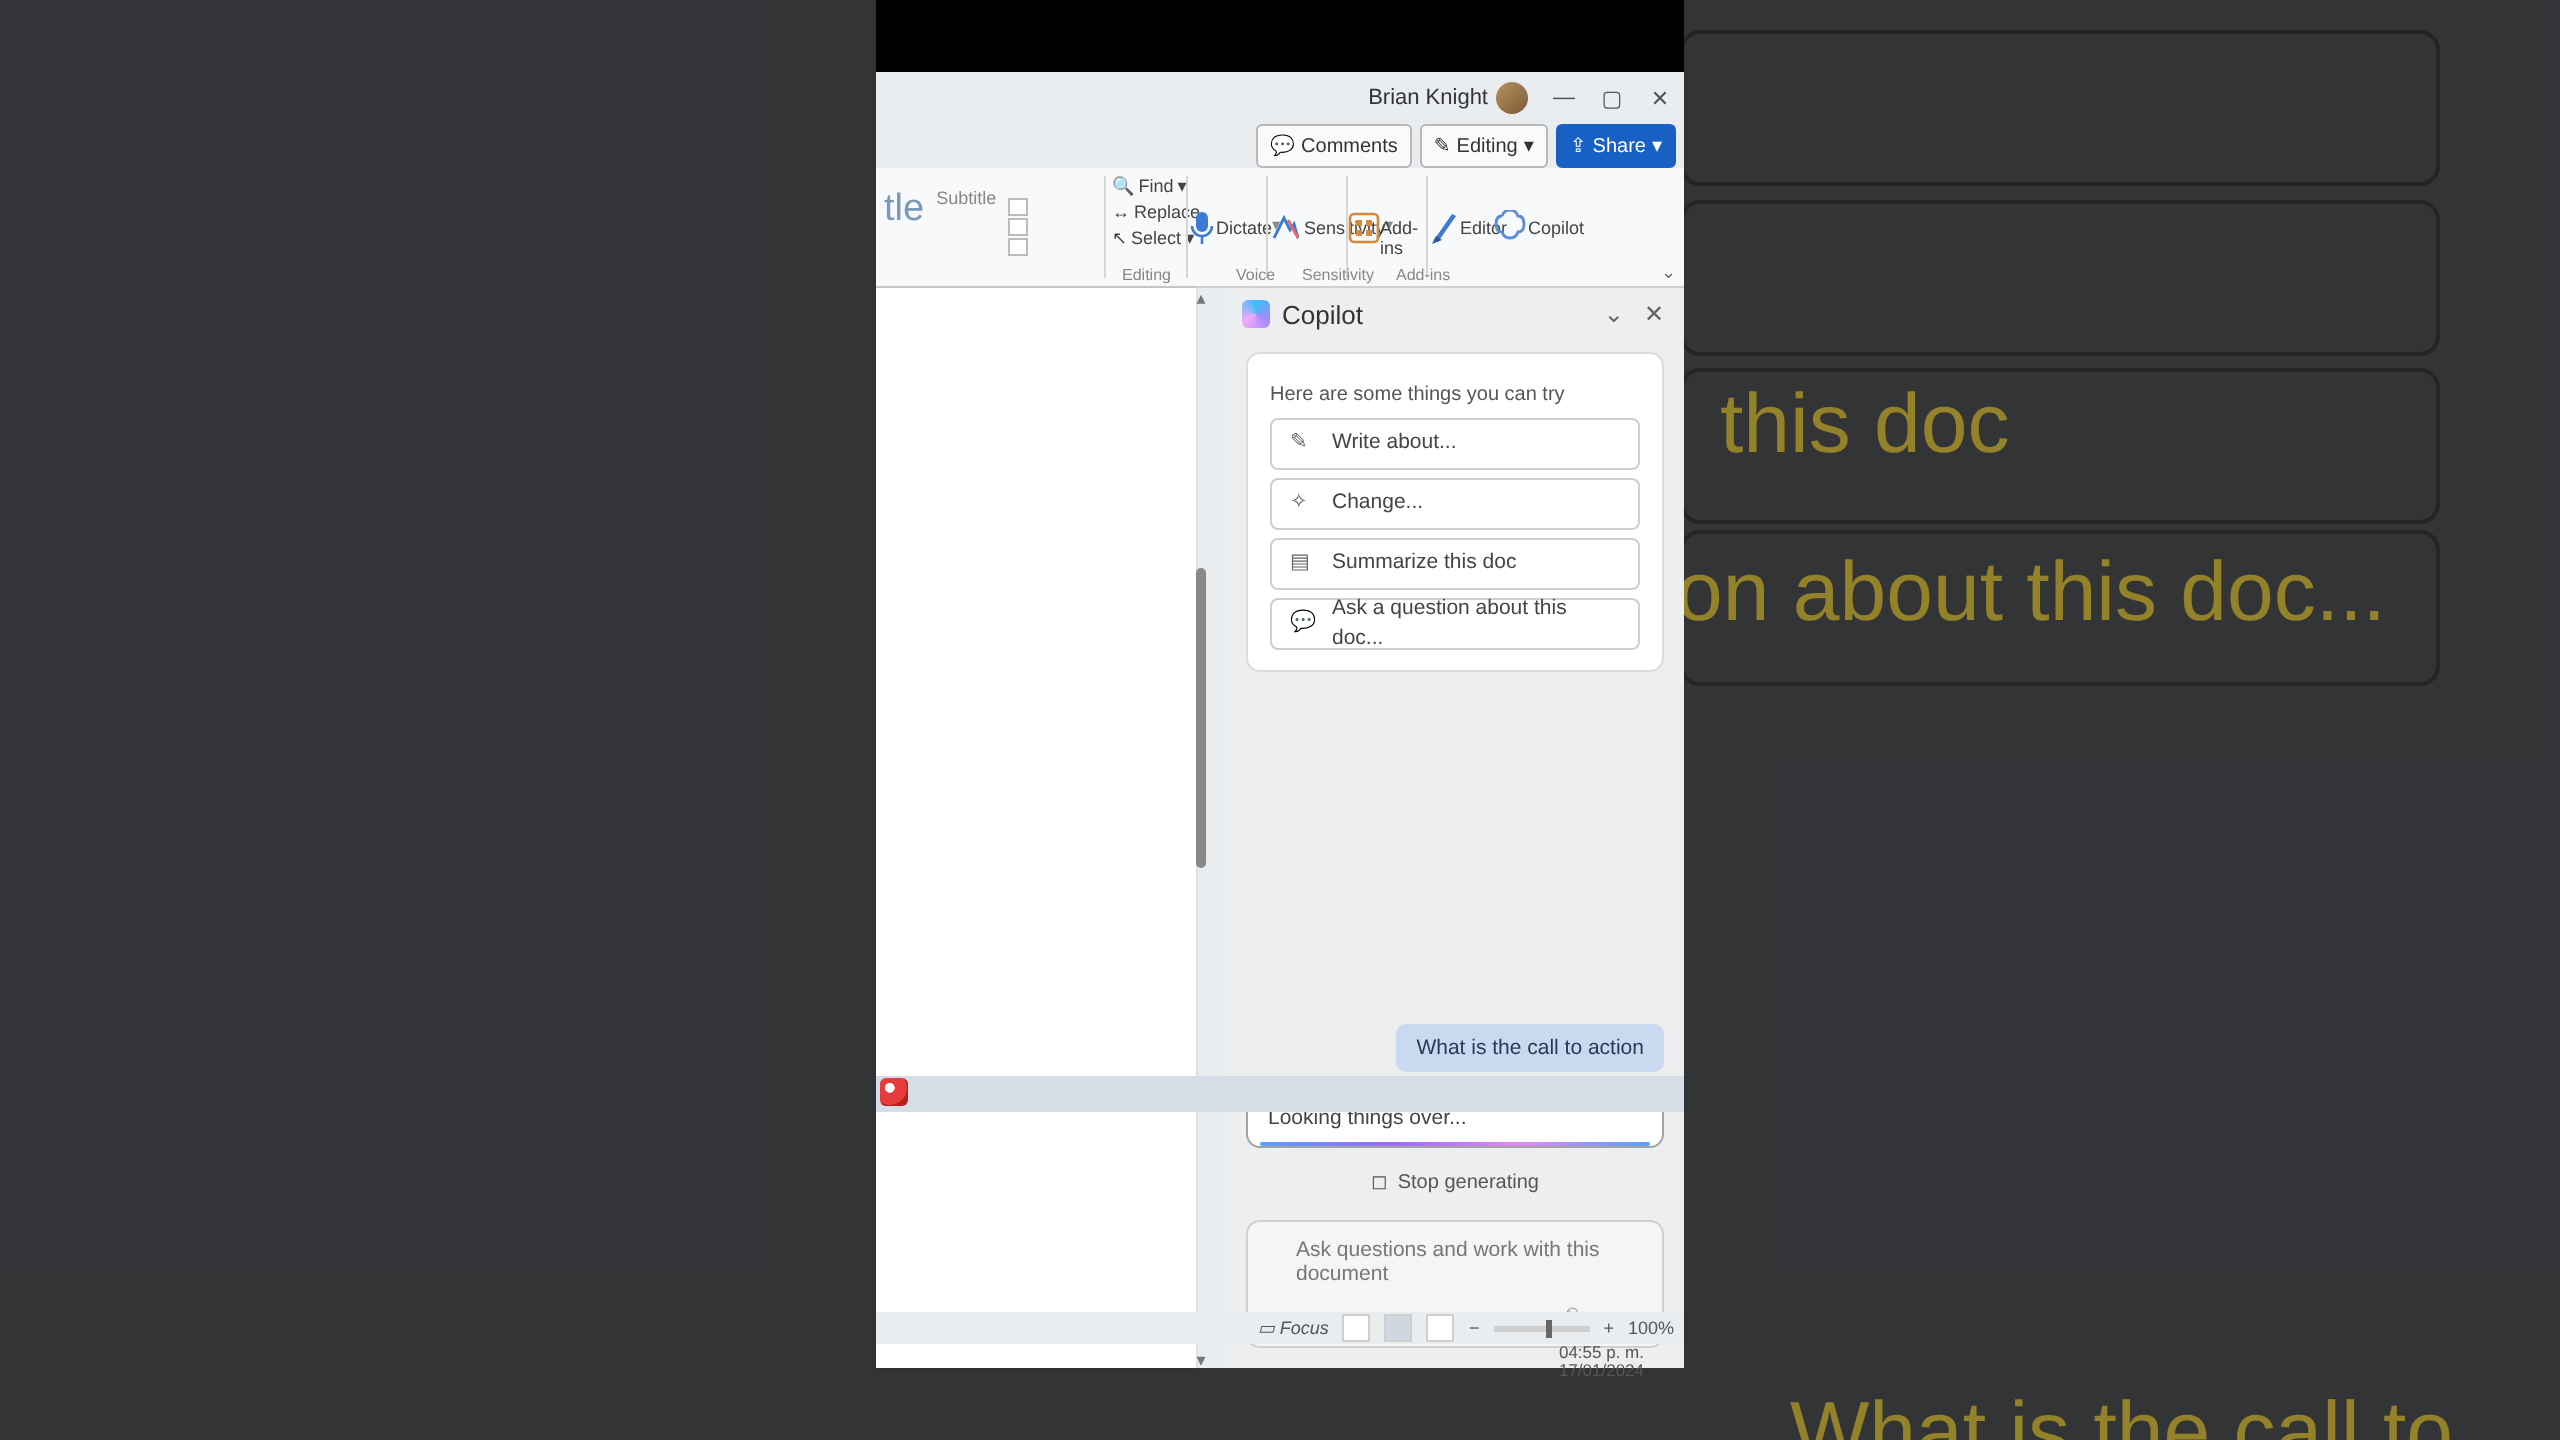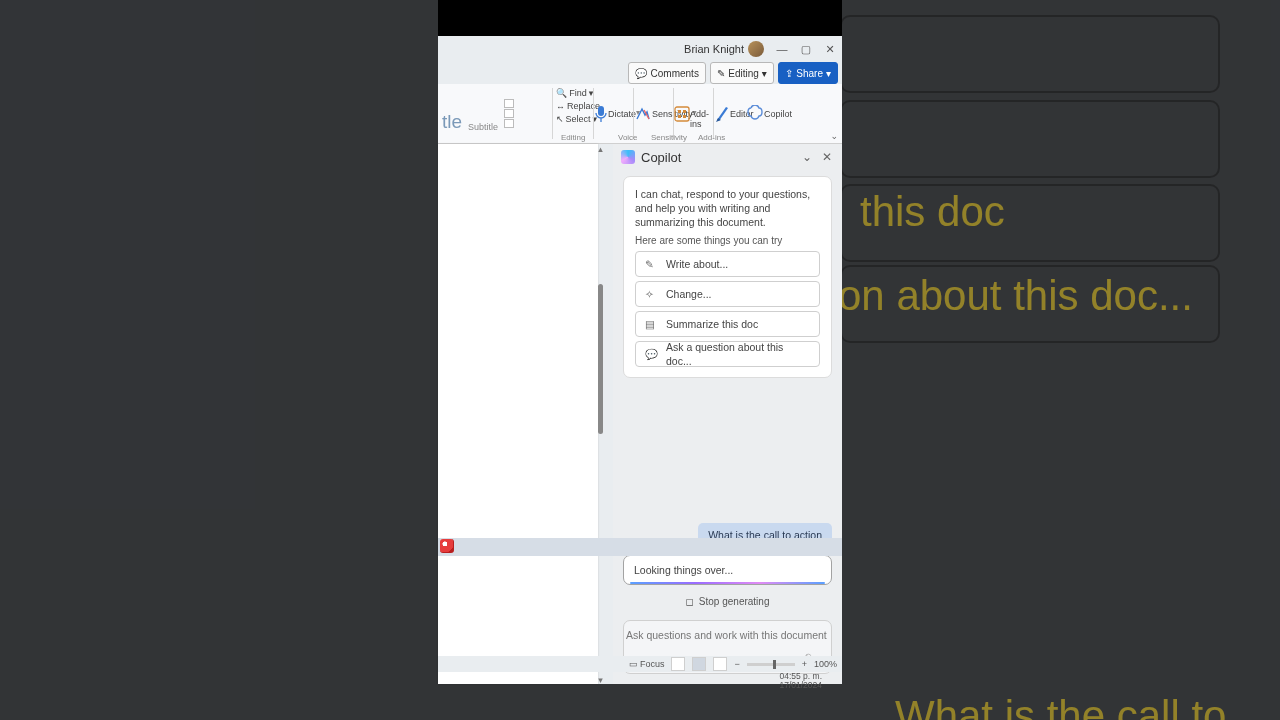--- a/index.html
+++ b/index.html
@@ -19,21 +19,21 @@
   .tbar .u{display:flex;align-items:center;gap:4px;}
   .av{width:16px;height:16px;border-radius:50%;background:linear-gradient(135deg,#b8925a,#7a5a3a);}
   .wc{width:12px;height:12px;display:flex;align-items:center;justify-content:center;color:#555;cursor:pointer;}
   
   .act{height:22px;display:flex;justify-content:flex-end;gap:4px;padding:0 4px;}
   .abtn{display:flex;align-items:center;gap:3px;border:1px solid #b8b8b8;border-radius:3px;padding:0 6px;font-size:10px;background:#fafafa;cursor:pointer;color:#333;}
   .abtn.sh{background:#1860c3;border-color:#1860c3;color:#fff;}
   
   .rib{height:60px;background:#f8f9fb;border-bottom:1px solid #d0d0d0;display:flex;align-items:stretch;font-size:9px;color:#444;position:relative;}
   .styles{width:114px;display:flex;align-items:center;padding:0 4px;gap:6px;}
-  .stbox{height:38px;display:flex;flex-direction:column;justify-content:flex-end;line-height:1.1;}
+  .stbox{height:38px;display:flex;flex-direction:column;justify-content:flex-start;line-height:1.1;}
   #sttl{font-size:19px;color:#7a99b8;} .stsub{color:#888;}
   .starr{width:12px;display:flex;flex-direction:column;gap:1px;}
   .sa{width:10px;height:9px;border:1px solid #bcbcbc;background:#fff;cursor:pointer;}
   .rsep{width:1px;background:#d6d6d6;margin:4px 0;}
   .edgrp{width:40px;padding:2px 3px;}
   .edln{display:flex;align-items:center;gap:2px;height:13px;cursor:pointer;}
   .grp{width:39px;display:flex;flex-direction:row;align-items:center;justify-content:space-between;padding:2px 0;cursor:pointer;}
   .grp .ic{height:22px;display:flex;align-items:center;justify-content:center;}
   .grp .cap{height:10px;font-size:9px;}
   .grp .sub{font-size:8px;color:#888;margin-top:-2px;}
@@ -55,21 +55,21 @@
   .cpb{flex:1;padding:6px 10px;display:flex;flex-direction:column;gap:8px;overflow:hidden;}
   .card{background:#fff;border:1px solid #dcdcdc;border-radius:7px;padding:10px 11px;font-size:10.5px;color:#444;line-height:1.35;}
   .hint{font-size:10px;color:#555;margin:4px 0 2px;}
   .sug{display:flex;align-items:center;gap:8px;height:26px;border:1px solid #cfcfcf;border-radius:4px;background:#fff;padding:0 9px;font-size:10.5px;color:#444;margin-top:4px;cursor:pointer;}
   .sug .si{width:13px;color:#666;}
   .flex1{flex:1;}
   .umsg{align-self:flex-end;background:#c9d9ef;border-radius:5px;padding:6px 10px;font-size:10.5px;color:#2a3a54;max-width:170px;}
   .resp{background:#fff;border:1px solid #a3a3a3;border-radius:7px;padding:8px 10px;font-size:10.5px;color:#444;position:relative;}
   .resp::after{content:"";position:absolute;left:6px;right:6px;bottom:0;height:2px;background:linear-gradient(90deg,#5aa0ff,#9a6cff,#e08bf4,#5aa0ff);border-radius:2px;}
   .stop{align-self:center;display:flex;align-items:center;gap:5px;font-size:10px;color:#555;cursor:pointer;padding:3px 0;}
-  .inbox{margin:4px 10px 10px;border:1px solid #d0d0d0;border-radius:7px;background:#f4f5f7;padding:8px 2px 6px;}
+  .inbox{margin:4px 10px 10px;border:1px solid #d0d0d0;border-radius:7px;background:#f4f5f7;padding:8px 24px 6px;}
   .inbox .ph{font-size:10.5px;color:#777;min-height:14px;}
   .inf{display:flex;align-items:center;margin-top:10px;font-size:9px;color:#999;}
   .inf .sp{flex:1;}
   .inf .ib{width:16px;text-align:center;color:#9a9a9a;cursor:pointer;font-size:12px;}
   
   .stat{position:absolute;left:0;right:0;bottom:12px;height:16px;background:#e9edf0;display:flex;align-items:center;justify-content:flex-end;gap:7px;padding:0 5px;font-size:9px;color:#555;}
   .vbtn{width:14px;height:14px;border:1px solid #cfcfcf;background:#fff;cursor:pointer;}
   .vbtn.on{background:#d0d7e0;}
   .zl{width:48px;height:3px;background:#cfcfcf;position:relative;}
   .zl .zt{position:absolute;top:-3px;left:26px;width:3px;height:9px;background:#666;}
@@ -225,21 +225,20 @@
     <div class="cp">
       <div class="cph">
         <span class="cplogo"></span>
         <span>Copilot</span>
         <span class="sp"></span>
         <span class="hc">⌄</span>
         <span class="hc">✕</span>
       </div>
       <div class="cpb">
         <div class="card">
-          <div>I can chat, respond to your questions, and help you with writing and summarizing this document.</div>
           <div class="hint">Here are some things you can try</div>
           <div class="sug">
                 <span class="si">✎</span>
                 <span>Write about...</span>
               </div>
           <div class="sug">
                 <span class="si">✧</span>
                 <span>Change...</span>
               </div>
           <div class="sug">
@@ -268,21 +267,21 @@
           <span class="sp"></span>
           <span class="ib">▭</span>
           <span class="ib">🎤︎</span>
           <span class="ib">➤</span>
         </div>
       </div>
     </div>
   </div>
 
   <div class="stat">
-    <span style="cursor:pointer;">▭ <span>Focus</span></span>
+    <span style="cursor:pointer;font-style:italic;">▭ <span>Focus</span></span>
     <span class="vbtn"></span>
     <span class="vbtn on"></span>
     <span class="vbtn"></span>
     <span style="cursor:pointer;">−</span>
     <span class="zl">
           <span class="zt"></span>
         </span>
     <span style="cursor:pointer;">+</span>
     <span style="cursor:pointer;">100%</span>
   </div>

